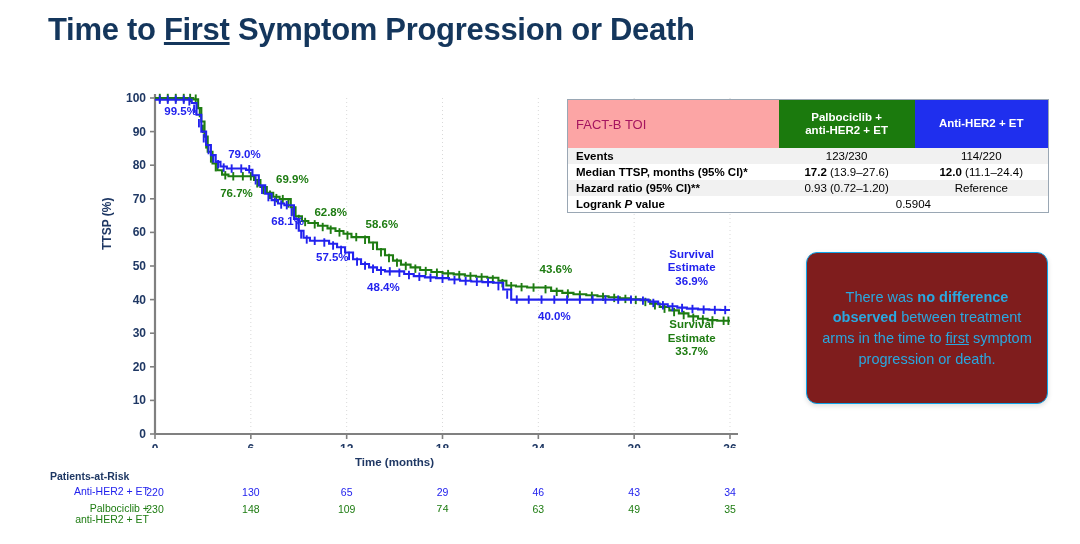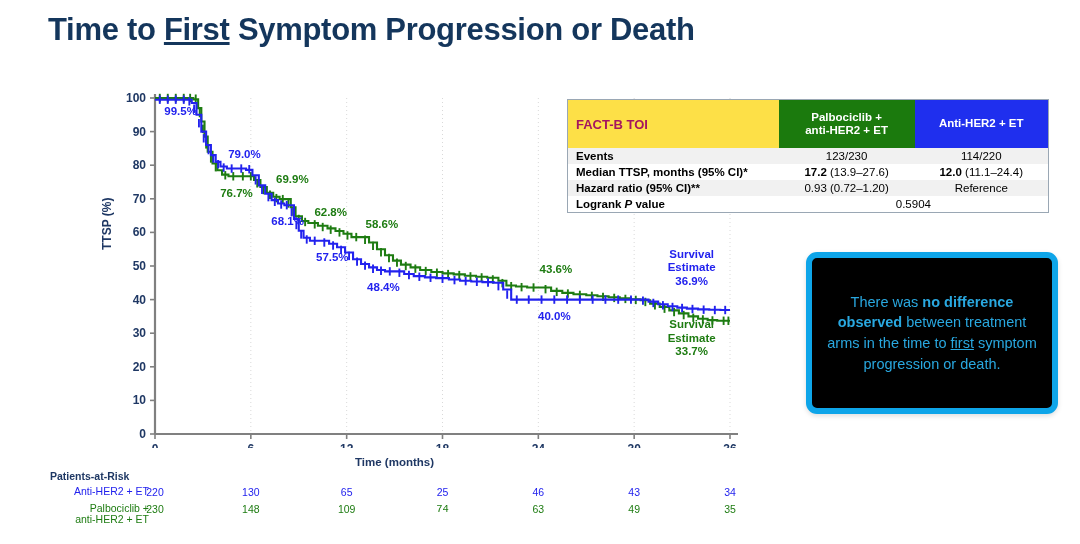--- a/index.html
+++ b/index.html
@@ -37,21 +37,21 @@
   }
 
   
   #stats{
     position:absolute;left:567px;top:99px;width:482px;
     border:1px solid #9aa7b4;background:#ffffff;
     border-collapse:collapse;font-size:11.5px;
   }
   #stats td{padding:0;vertical-align:middle;}
   .hdr-label{
-    background:#fde047;color:#a5155f;font-weight:bold;font-size:13px;
+    background:#fca5a5;color:#a5155f;font-weight:normal;font-size:13px;
     padding:6px 0 6px 8px !important;width:212px;
     vertical-align:bottom;height:36px;
   }
   .hdr-green{
     background:#1b7a0d;color:#ffffff;font-weight:bold;text-align:center;
     line-height:1.15;padding:4px 2px !important;width:136px;
   }
   .hdr-blue{
     background:#1f2fee;color:#ffffff;font-weight:bold;text-align:center;
     line-height:1.15;padding:4px 2px !important;width:134px;
@@ -59,21 +59,21 @@
   .rlabel{font-weight:bold;color:#000;padding:2px 0 2px 8px !important;}
   .rval{text-align:center;color:#000;padding:2px 2px !important;}
   .rowshade{background:#f1f1f1;}
   .rowwhite{background:#ffffff;}
   .b{font-weight:bold;}
   .ital{font-style:italic;}
 
   
   #callout{
     position:absolute;left:806px;top:252px;width:240px;height:150px;
-    background:#000000;border:6px solid #0ea5e9;border-radius:11px;
+    background:#7f1d1d;border:1px solid #0ea5e9;border-radius:11px;
     box-shadow:0 2px 5px rgba(0,0,0,0.13);
     display:flex;align-items:center;justify-content:center;
   }
   #callout p{
     margin:0;padding:0 14px;text-align:center;
     font-size:14.5px;line-height:1.42;color:#29a8e0;
   }
   #callout b{font-weight:bold;}
   #callout u{text-decoration:underline;}
 
@@ -353,21 +353,21 @@
 
   <div id="par">
     <div id="partitle">Patients-at-Risk</div>
   <div class="parrow" style="top: 16px;">
         <div class="parlbl blue" style="right: 621px;">
           <div>Anti-HER2 + ET</div>
         </div>
         <div class="parnum blue" style="left: 85px;">220</div>
         <div class="parnum blue" style="left: 180.833px;">130</div>
         <div class="parnum blue" style="left: 276.667px;">65</div>
-        <div class="parnum blue" style="left: 372.5px;">25</div>
+        <div class="parnum blue" style="left: 372.5px;">29</div>
         <div class="parnum blue" style="left: 468.333px;">46</div>
         <div class="parnum blue" style="left: 564.167px;">43</div>
         <div class="parnum blue" style="left: 660px;">34</div>
       </div>
       <div class="parrow" style="top: 33px;">
         <div class="parlbl green" style="right: 621px;">
           <div>Palbociclib +</div>
           <div>anti-HER2 + ET</div>
         </div>
         <div class="parnum green" style="left: 85px;">230</div>

